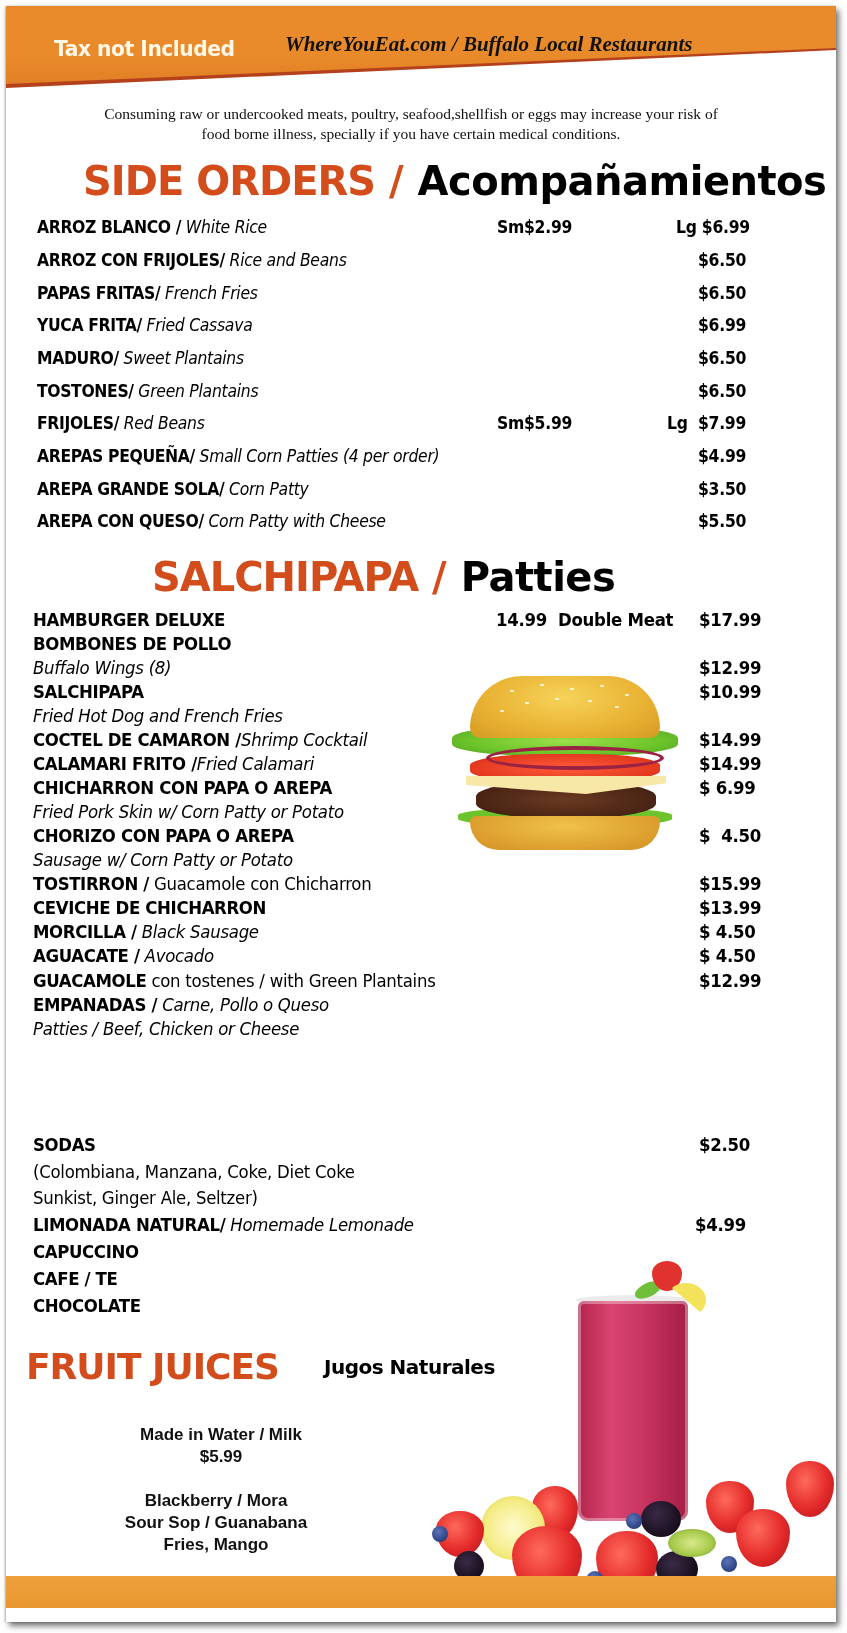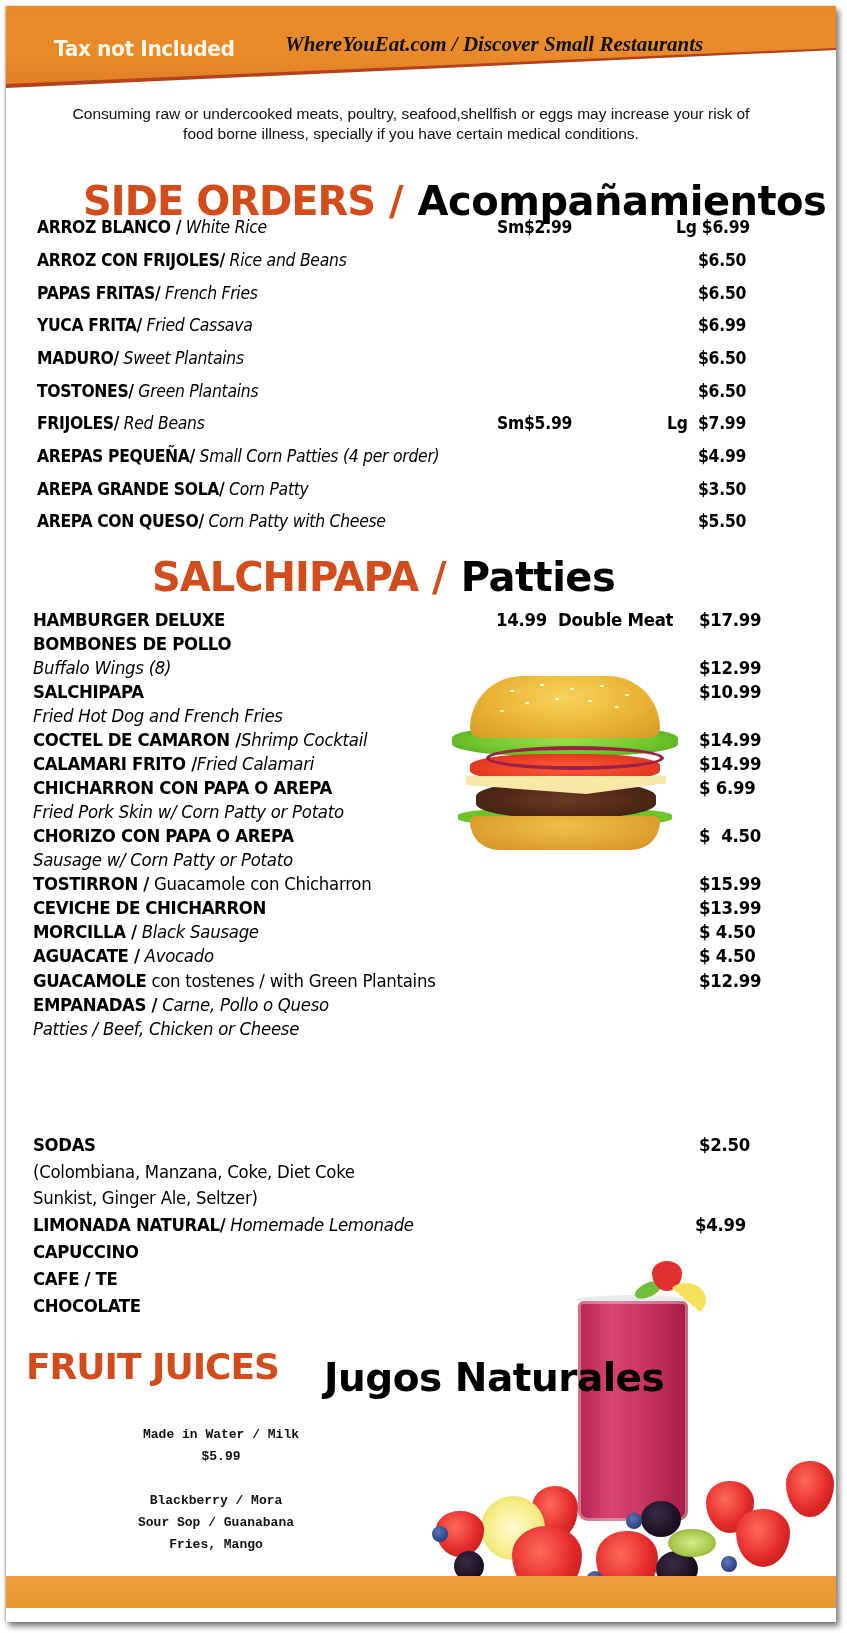--- a/index.html
+++ b/index.html
@@ -26,36 +26,36 @@
       font-family: "DejaVu Sans", sans-serif; font-weight: bold; font-size: 22px;
       letter-spacing: -0.5px; transform: scaleX(0.92); transform-origin: left;
     }
     .site-title {
       position: absolute; left: 279px; top: 26px; color: #111;
       font-family: "Liberation Serif", serif; font-style: italic; font-weight: bold; font-size: 21px;
       white-space: nowrap;
     }
     .warning {
       position: absolute; left: 20px; top: 98px; width: 770px; text-align: center;
-      font-family: Liberation Sans, sans-serif; font-size: 15.5px; line-height: 20px; color: #111;
+      font-family: Liberation Serif, serif; font-size: 15.5px; line-height: 20px; color: #111;
     }
     
     .heading { position: absolute; white-space: nowrap; font-family: "DejaVu Sans", sans-serif; font-weight: bold; }
     .heading .en { color: #d24c1c; letter-spacing: -1px; }
     .heading .slash { color: #d24c1c; }
     .heading .es { color: #000; letter-spacing: -0.5px; }
     
     .row { position: absolute; white-space: nowrap; font-family: "DejaVu Sans", sans-serif; color: #000; }
     .b { font-weight: bold; letter-spacing: -0.4px; }
     .i { font-style: italic; font-weight: normal; letter-spacing: -0.3px; }
     .n { font-weight: normal; letter-spacing: -0.3px; }
     .price { position: absolute; white-space: nowrap; font-family: "DejaVu Sans", sans-serif; font-weight: bold; color: #000; letter-spacing: -0.3px; }
     .side .row, .side .price { font-size: 17px; transform: scaleX(0.92); transform-origin: left; }
     .app .row, .app .price, .bev .row, .bev .price { font-size: 18px; transform: scaleX(0.92); transform-origin: left; }
-    .juice-text { position: absolute; text-align: center; font-family: Liberation Mono, monospace; font-weight: bold; font-size: 13px; line-height: 22px; color: #111; }
+    .juice-text { position: absolute; text-align: center; font-family: Liberation Sans, sans-serif; font-weight: bold; font-size: 17px; line-height: 22px; color: #111; }
     
     .burger { position: absolute; left: 440px; top: 670px; width: 240px; height: 175px; }
     .bun-top { position: absolute; left: 24px; top: 0; width: 190px; height: 62px; border-radius: 95px 95px 18px 18px;
       background: radial-gradient(ellipse at 50% 35%, #f6d35a 0%, #e9b233 60%, #d49a24 100%); }
     .seed { position: absolute; width: 4px; height: 2px; background: #fff8d8; border-radius: 2px; }
     .lettuce-top { position: absolute; left: 6px; top: 50px; width: 226px; height: 30px; border-radius: 40%;
       background: radial-gradient(ellipse, #9be04a 0%, #6cc42a 60%, #4e9e1f 100%); }
     .onion { position: absolute; left: 40px; top: 70px; width: 170px; height: 16px; border-radius: 50%; border: 4px solid #9a2245; background: transparent; }
     .tomato { position: absolute; left: 24px; top: 78px; width: 190px; height: 28px; border-radius: 40%; background: radial-gradient(ellipse, #ff5a3a 0%, #e43a20 70%, #b6261a 100%); }
     .cheese { position: absolute; left: 20px; top: 100px; width: 200px; height: 18px; background: #f7e8a8; clip-path: polygon(0 0,100% 0,100% 40%,60% 100%,0 50%); }
@@ -80,28 +80,28 @@
     .footer-band { position: absolute; left: 0; top: 1570px; width: 830px; height: 32px; background: linear-gradient(180deg, #eea03c 0%, #e8972f 100%); }
   </style>
 </head>
 <body>
 
 <div class="page">
 
   <div class="header-line"></div>
   <div class="header"></div>
   <div class="tax-note">Tax not Included</div>
-  <div class="site-title">WhereYouEat.com / Discover Small Restaurants</div>
+  <div class="site-title">WhereYouEat.com / Buffalo Local Restaurants</div>
 
   <div class="warning">
     <div>Consuming raw or undercooked meats, poultry, seafood,shellfish or eggs may increase your risk of</div>
     <div>food borne illness, specially if you have certain medical conditions.</div>
   </div>
 
-  <div class="heading" style="left:77px; top:152px; font-size:40px;margin-top:20px;">
+  <div class="heading" style="left:77px; top:152px; font-size:40px;">
     <span class="en">SIDE ORDERS</span>
     <span class="slash">/</span>
     <span class="es">Acompañamientos</span>
   </div>
 
   <div class="side">
     <div class="row" style="left:31px; top:211px;"><span class="b">ARROZ BLANCO /</span><span class="i"> White Rice</span></div>
     <div class="price" style="left:491px; top:211px;">Sm$2.99</div>
     <div class="price" style="left:670px; top:211px;">Lg $6.99</div>
 
@@ -250,21 +250,21 @@
     <div class="fruit blue" style="left:-4px; top:265px; width:16px; height:16px;"></div>
     <div class="fruit blue" style="left:30px; top:318px; width:18px; height:18px;"></div>
     <div class="fruit blue" style="left:150px; top:310px; width:18px; height:18px;"></div>
     <div class="fruit blue" style="left:190px; top:252px; width:16px; height:16px;"></div>
     <div class="fruit blue" style="left:285px; top:295px; width:16px; height:16px;"></div>
   </div>
 
   <div class="heading" style="left:20px; top:1340px; font-size:36px;">
     <span class="en">FRUIT JUICES</span>
   </div>
-  <div class="heading" style="left:318px; top:1349px; font-size:39px;text-align:center;">
+  <div class="heading" style="left:318px; top:1349px; font-size:20px;text-align:center;">
     <span class="es">Jugos Naturales</span>
   </div>
 
   <div class="juice-text" style="left:90px; top:1418px; width:250px;">
     <div>Made in Water / Milk</div>
     <div>$5.99</div>
   </div>
 
   <div class="juice-text" style="left:80px; top:1484px; width:260px;">
     <div>Blackberry / Mora</div>

